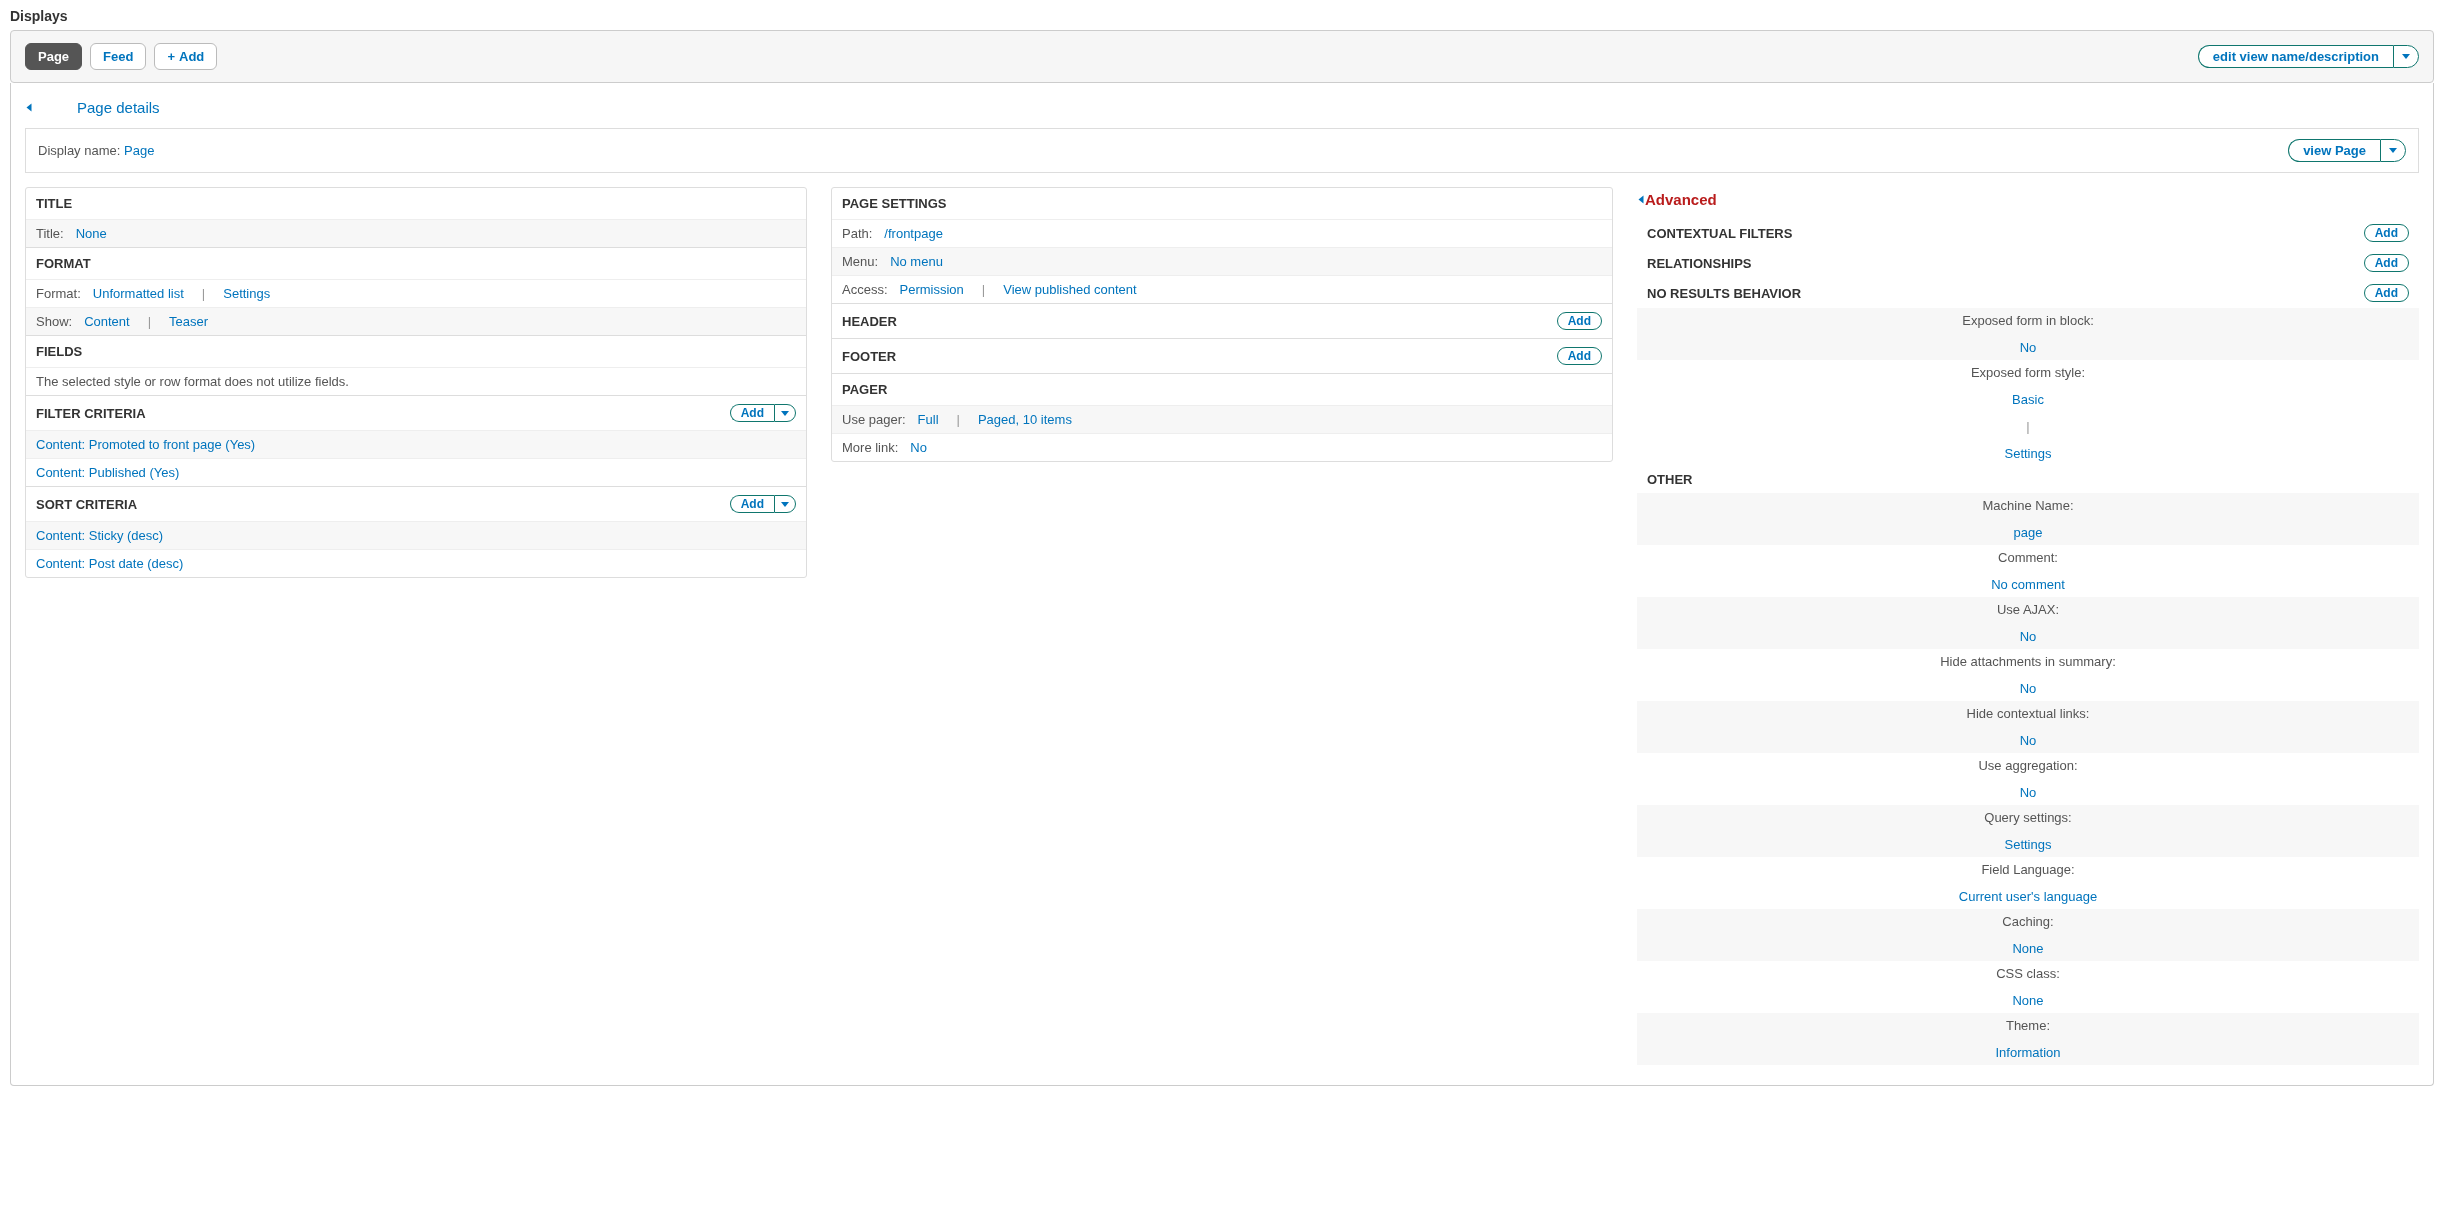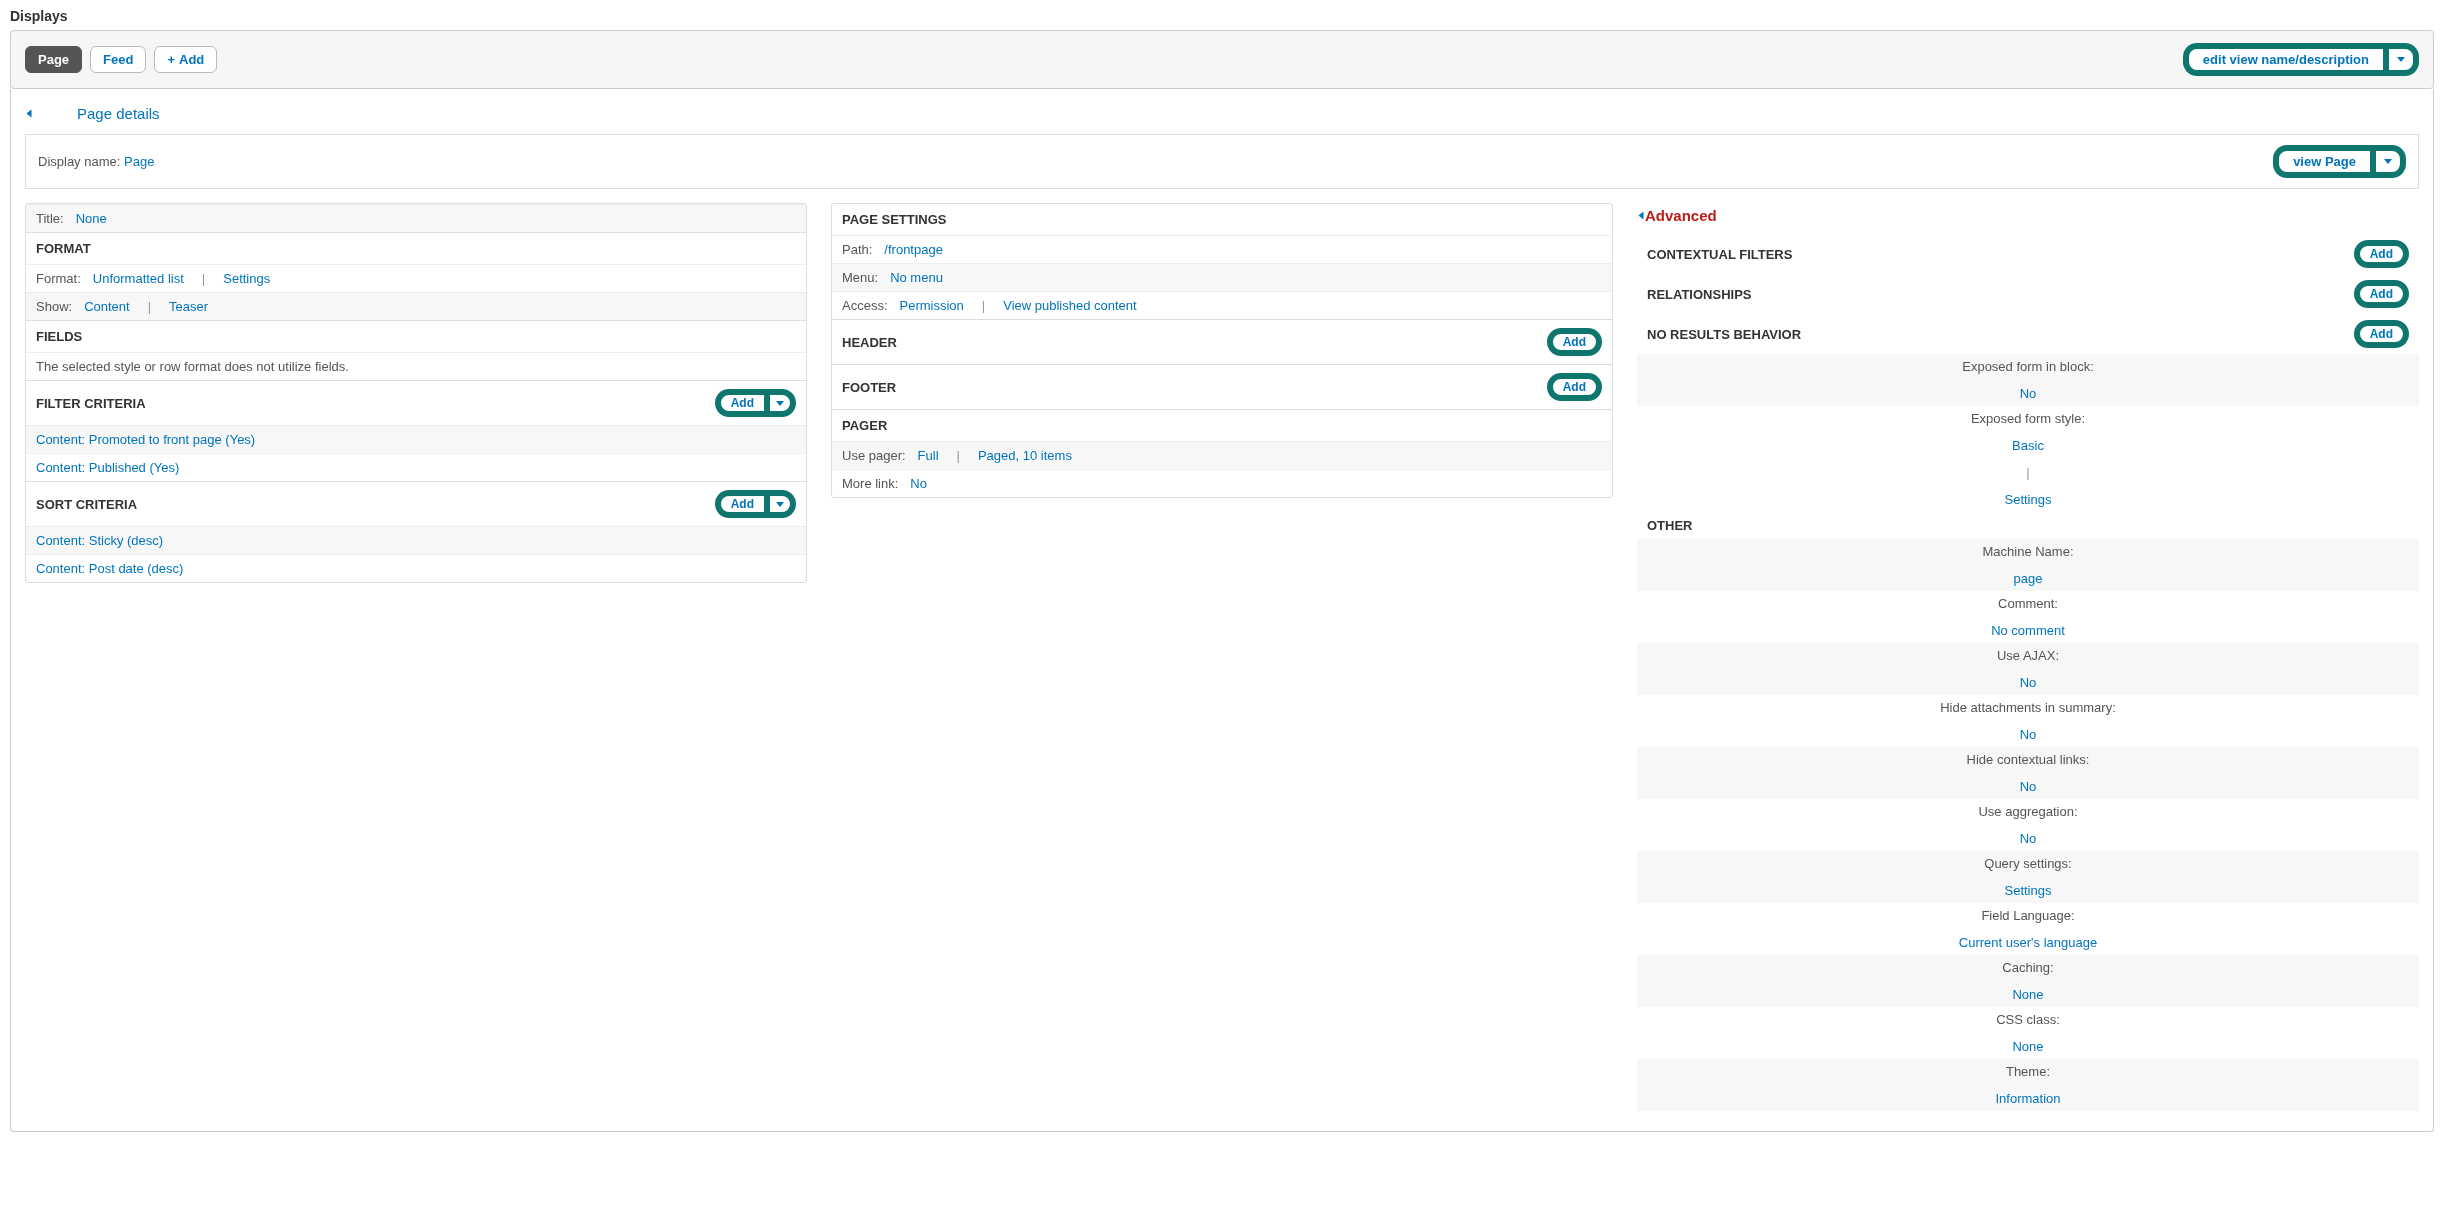--- a/index.html
+++ b/index.html
@@ -3,21 +3,21 @@
 <meta charset="utf-8">
 <style>
 * { box-sizing: border-box; margin: 0; padding: 0; }
 body { font-family: "Lucida Grande", "Lucida Sans Unicode", Verdana, sans-serif; font-size: 13px; color: #333; background: #fff; }
 .page-title { font-size: 14px; font-weight: bold; padding: 8px 10px 6px; }
 .displays-bar { background: #f6f6f6; border: 1px solid #ccc; border-radius: 4px; margin: 0 10px; padding: 12px 14px; display: flex; align-items: center; gap: 8px; }
 .displays-bar .right { margin-left: auto; }
 .tab { display: inline-flex; align-items: center; padding: 5px 12px; border-radius: 6px; border: 1px solid #bbb; background: #fff; color: #0074bd; font-weight: bold; cursor: pointer; font-size: 13px; }
 .tab.active { background: #555; color: #fff; border-color: #555; }
 .tab .plus { color: #0074bd; font-weight: bold; margin-right: 4px; }
-.btn-outline { border: 6px solid #0f766e; border-radius: 14px; padding: 3px 14px; background: #fff; color: #0074bd; font-weight: bold; cursor: pointer; font-size: 13px; display: inline-flex; align-items: center; gap: 6px; }
+.btn-outline { border: 1px solid #0f766e; border-radius: 14px; padding: 3px 14px; background: #fff; color: #0074bd; font-weight: bold; cursor: pointer; font-size: 13px; display: inline-flex; align-items: center; gap: 6px; }
 .btn-outline.small { padding: 1px 10px; font-size: 12px; }
 .btn-split { display: inline-flex; }
 .btn-split .main { border-right: none; border-top-right-radius: 0; border-bottom-right-radius: 0; }
 .btn-split .drop { border-top-left-radius: 0; border-bottom-left-radius: 0; padding: 3px 8px; }
 .btn-split .drop.small { padding: 1px 6px; }
 .caret { display: inline-block; width: 0; height: 0; border-left: 4px solid transparent; border-right: 4px solid transparent; border-top: 5px solid #0074bd; }
 .details-caret { transform: rotate(90deg); }
 .content-wrap { border: 1px solid #ccc; border-top: none; margin: 0 10px; padding: 10px 14px 20px; border-radius: 0 0 4px 4px; }
 .page-details-toggle { color: #0074bd; font-weight: normal; font-size: 15px; cursor: pointer; padding: 6px 0; display: inline-flex; align-items: center; gap: 44px; }
 .details-box { border: 1px solid #ddd; border-radius: 0; padding: 10px 12px; margin: 6px 0 14px; display: flex; align-items: center; }
@@ -79,20 +79,21 @@
             <span class="caret"></span>
           </span>
       </span>
     </div>
   </div>
 
   <div class="columns">
 
     <div class="col">
       <div class="panel">
+        <div class="panel-head">TITLE</div>
         <div class="panel-row alt">
           <span class="lbl">Title:</span>
           <span class="link">None</span>
         </div>
 
         <div class="panel-head">FORMAT</div>
         <div class="panel-row">
           <span class="lbl">Format:</span>
           <span class="link">Unformatted list</span>
           <span class="sep">|</span>

